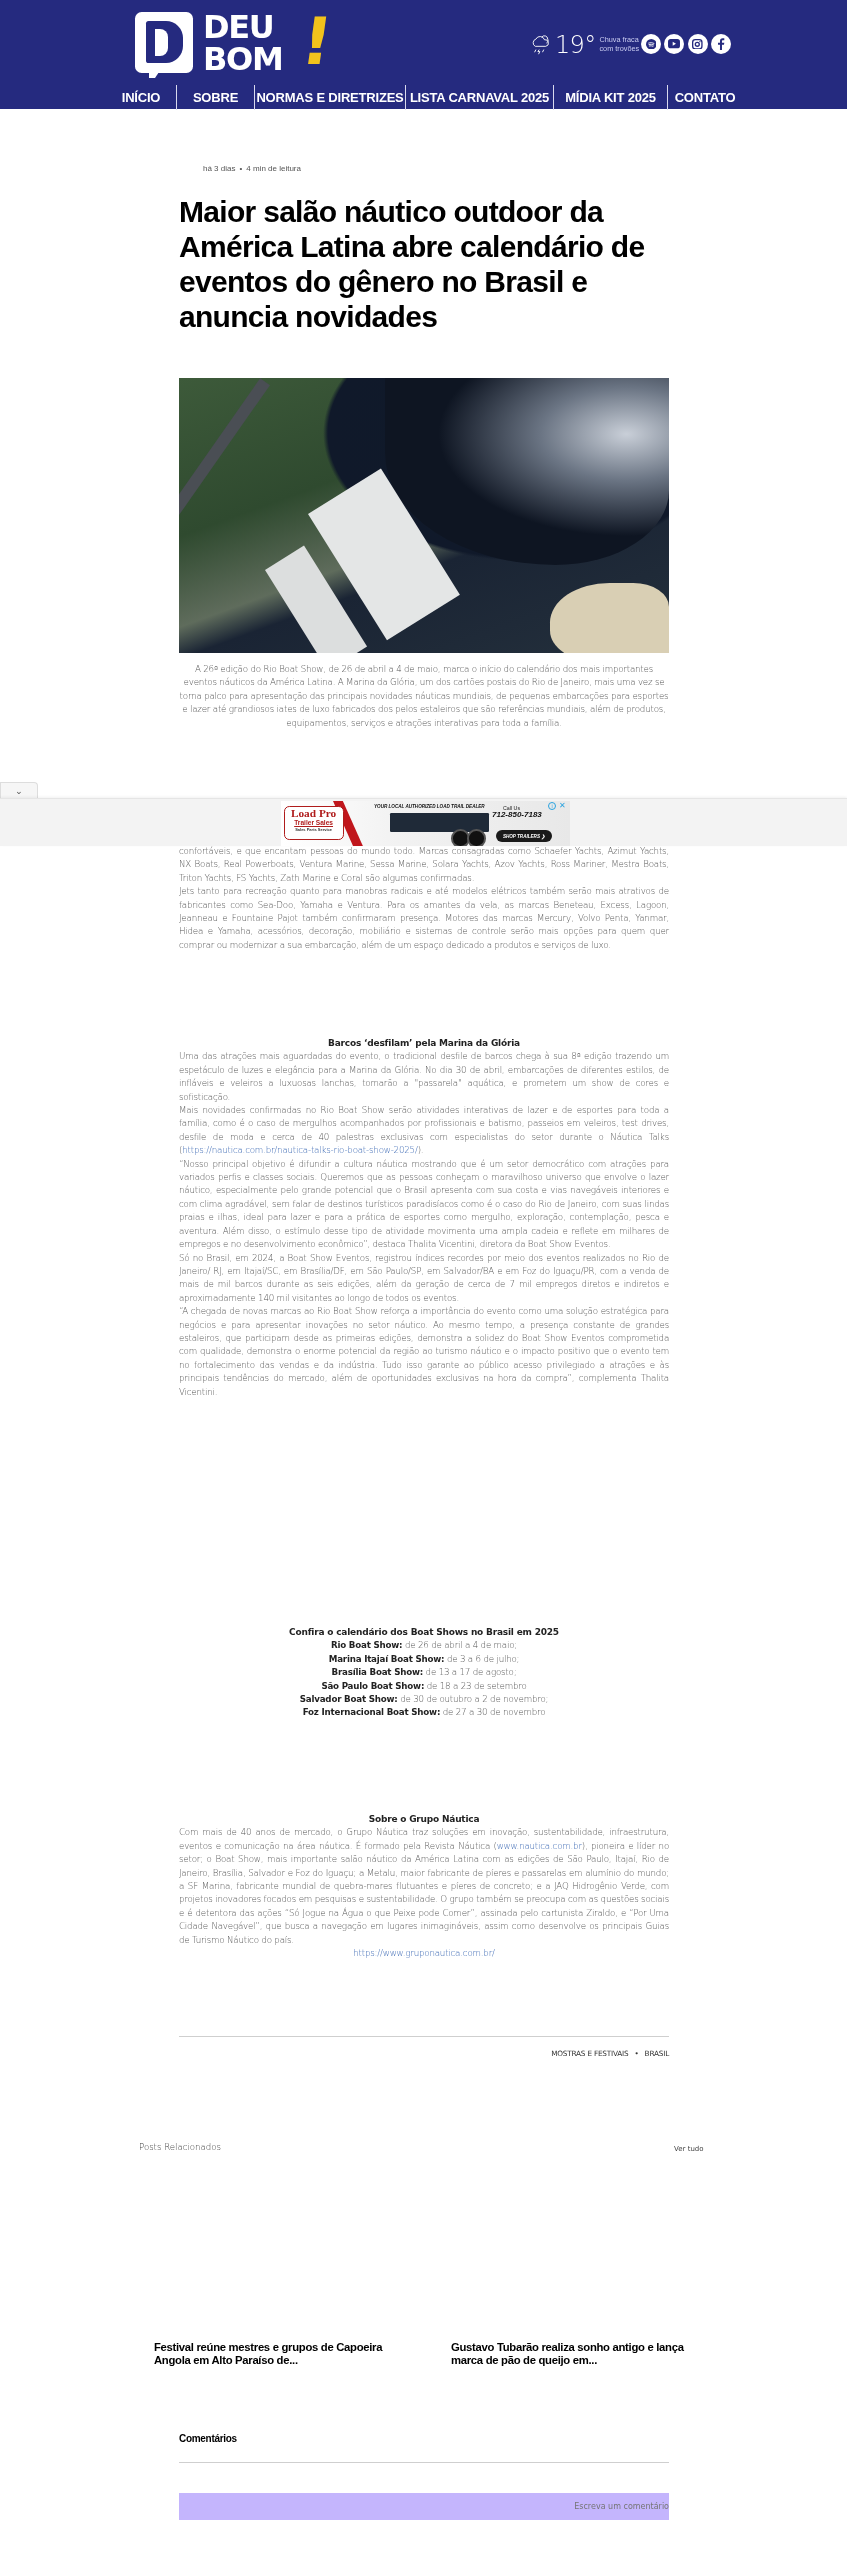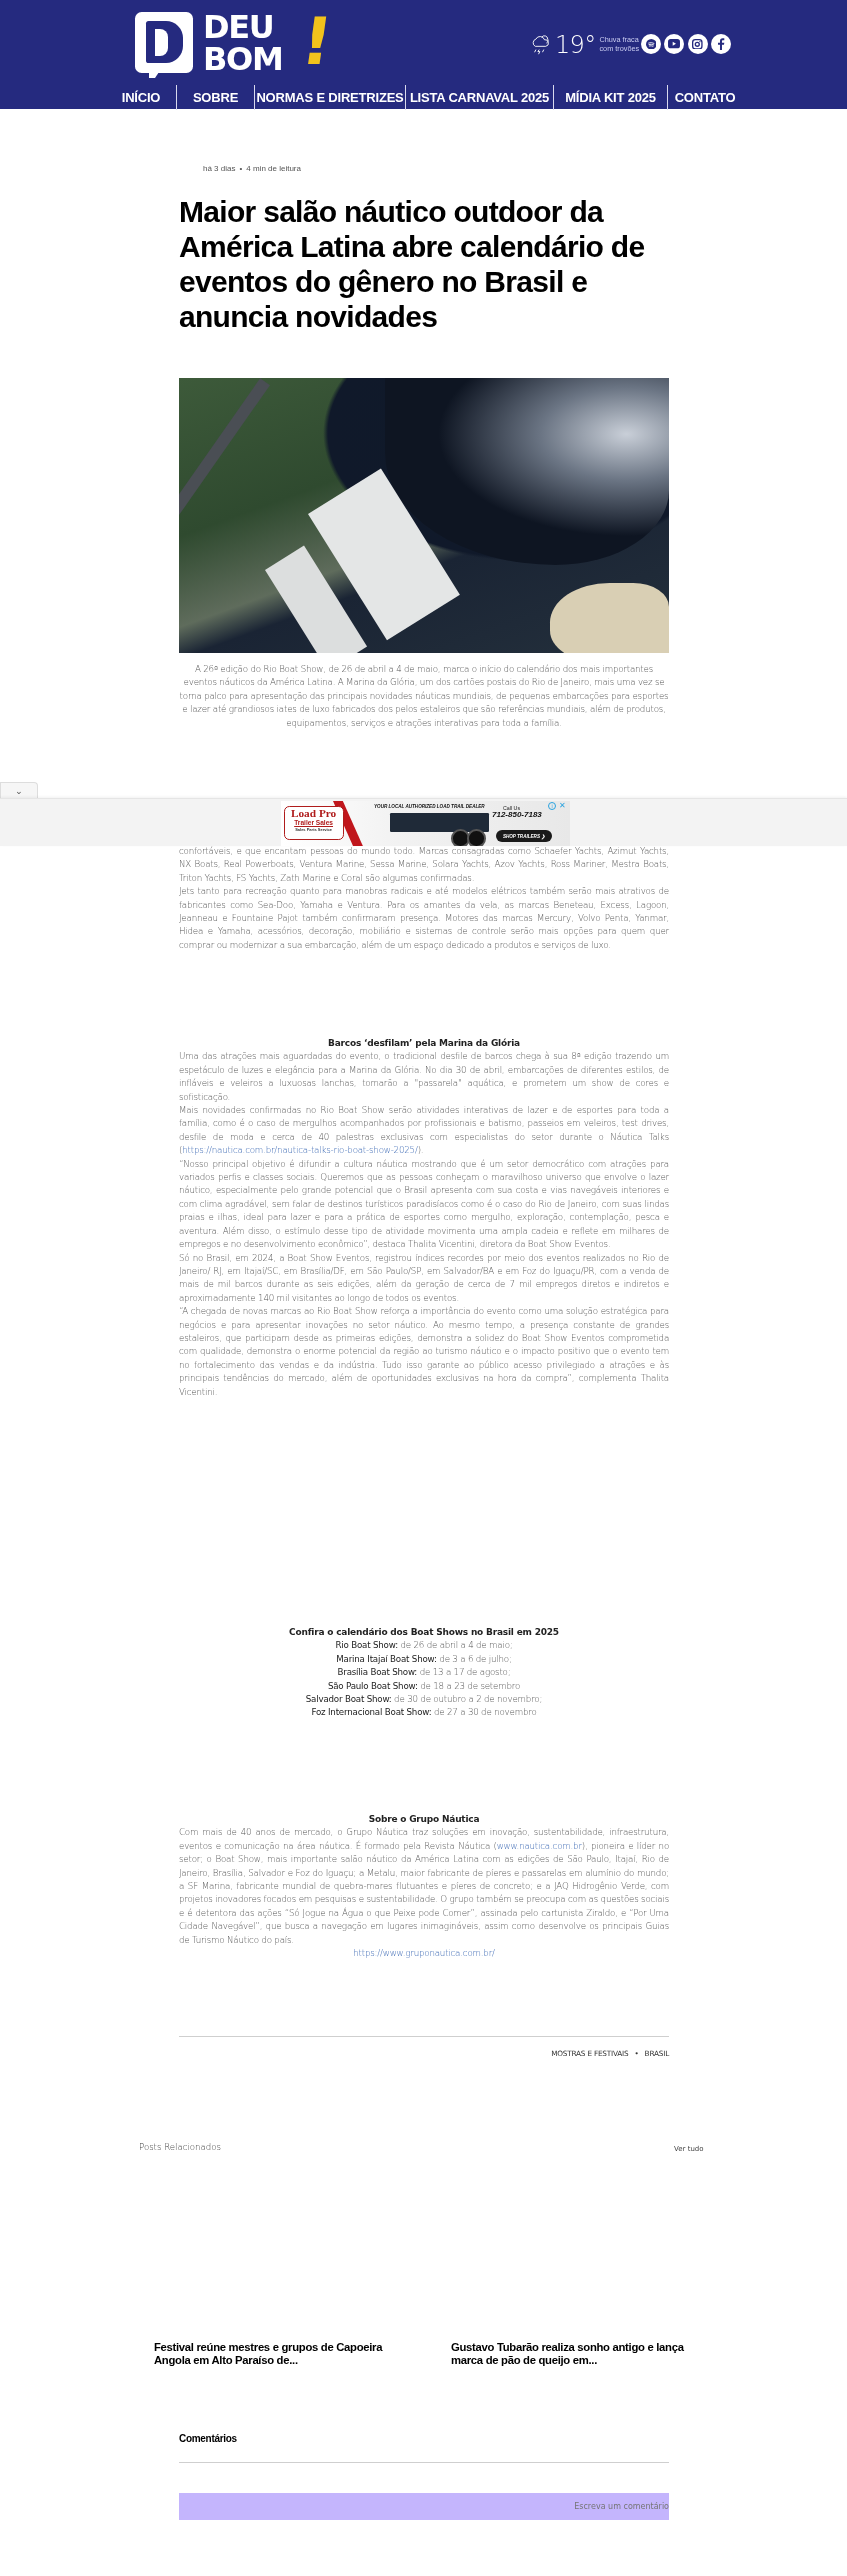--- a/index.html
+++ b/index.html
@@ -40,21 +40,21 @@
   .hero-roof1 { position: absolute; left: 129px; top: 136px; width: 86px; height: 149px; background: #e4e6e6; transform: rotate(-32deg); transform-origin: top left; }
   .hero-roof2 { position: absolute; left: 86px; top: 192px; width: 46px; height: 119px; background: #dcdede; transform: rotate(-32deg); transform-origin: top left; }
   .hero-sand { position: absolute; left: 371px; top: 205px; width: 119px; height: 79px; background: #d9cfb4; border-radius: 50% 30% 0 40%; }
   .hero-road { position: absolute; left: 26.5px; top: -13.2px; width: 12px; height: 185px; background: #4a4e54; transform: rotate(35deg); }
 
   .body-text { position: absolute; left: 179px; width: 490px; font-family: "DejaVu Sans", sans-serif; font-size: 8.7px; line-height: 13.4px; color: #555; font-weight: 300; letter-spacing: -0.2px; }
   .body-text p { text-align: justify; }
   .body-text p.left { text-align: center; }
   .body-text .sub { color: #222; font-weight: bold; font-size: 9px; }
   .body-text .link { color: #3f6bb5; }
-  .body-text strong { color: #222; font-weight: normal; }
+  .body-text strong { color: #222; font-weight: bold; }
 
   
   .ad-bar { position: absolute; left: 0; top: 798px; width: 847px; height: 48px; background: #f3f3f3; border-top: 0.7px solid #e5e5e5; box-shadow: 0 -1.3px 2.6px rgba(0,0,0,0.06); }
   .ad-toggle { position: absolute; left: 0; top: 782px; width: 38px; height: 16.6px; background: #f6f6f6; border: 0.7px solid #ddd; border-bottom: none; border-radius: 0 4px 0 0; display: flex; align-items: center; justify-content: center; color: #555; font-size: 9.3px; }
   .ad { position: absolute; left: 281px; top: 801px; width: 289px; height: 45px; background: linear-gradient(90deg, #fff 0%, #f2f2f2 40%, #e8e8e8 100%); overflow: hidden; }
   .ad-logo { position: absolute; left: 2.6px; top: 5.3px; width: 60px; height: 34px; border: 1.3px solid #b01c1c; border-radius: 5.3px; background: #fff; text-align: center; }
   .ad-logo .l1 { color: #b01c1c; font-family: "Liberation Serif", serif; font-weight: bold; font-size: 11.3px; line-height: 12px; }
   .ad-logo .l2 { color: #b01c1c; font-weight: bold; font-size: 6.6px; text-decoration: underline; line-height: 8px; }
   .ad-logo .l3 { color: #333; font-size: 4px; font-weight: bold; line-height: 6.6px; }
   .ad-stripe { position: absolute; left: 64px; top: -6.6px; width: 9.3px; height: 66px; background: #c0161c; transform: rotate(-24deg); }

